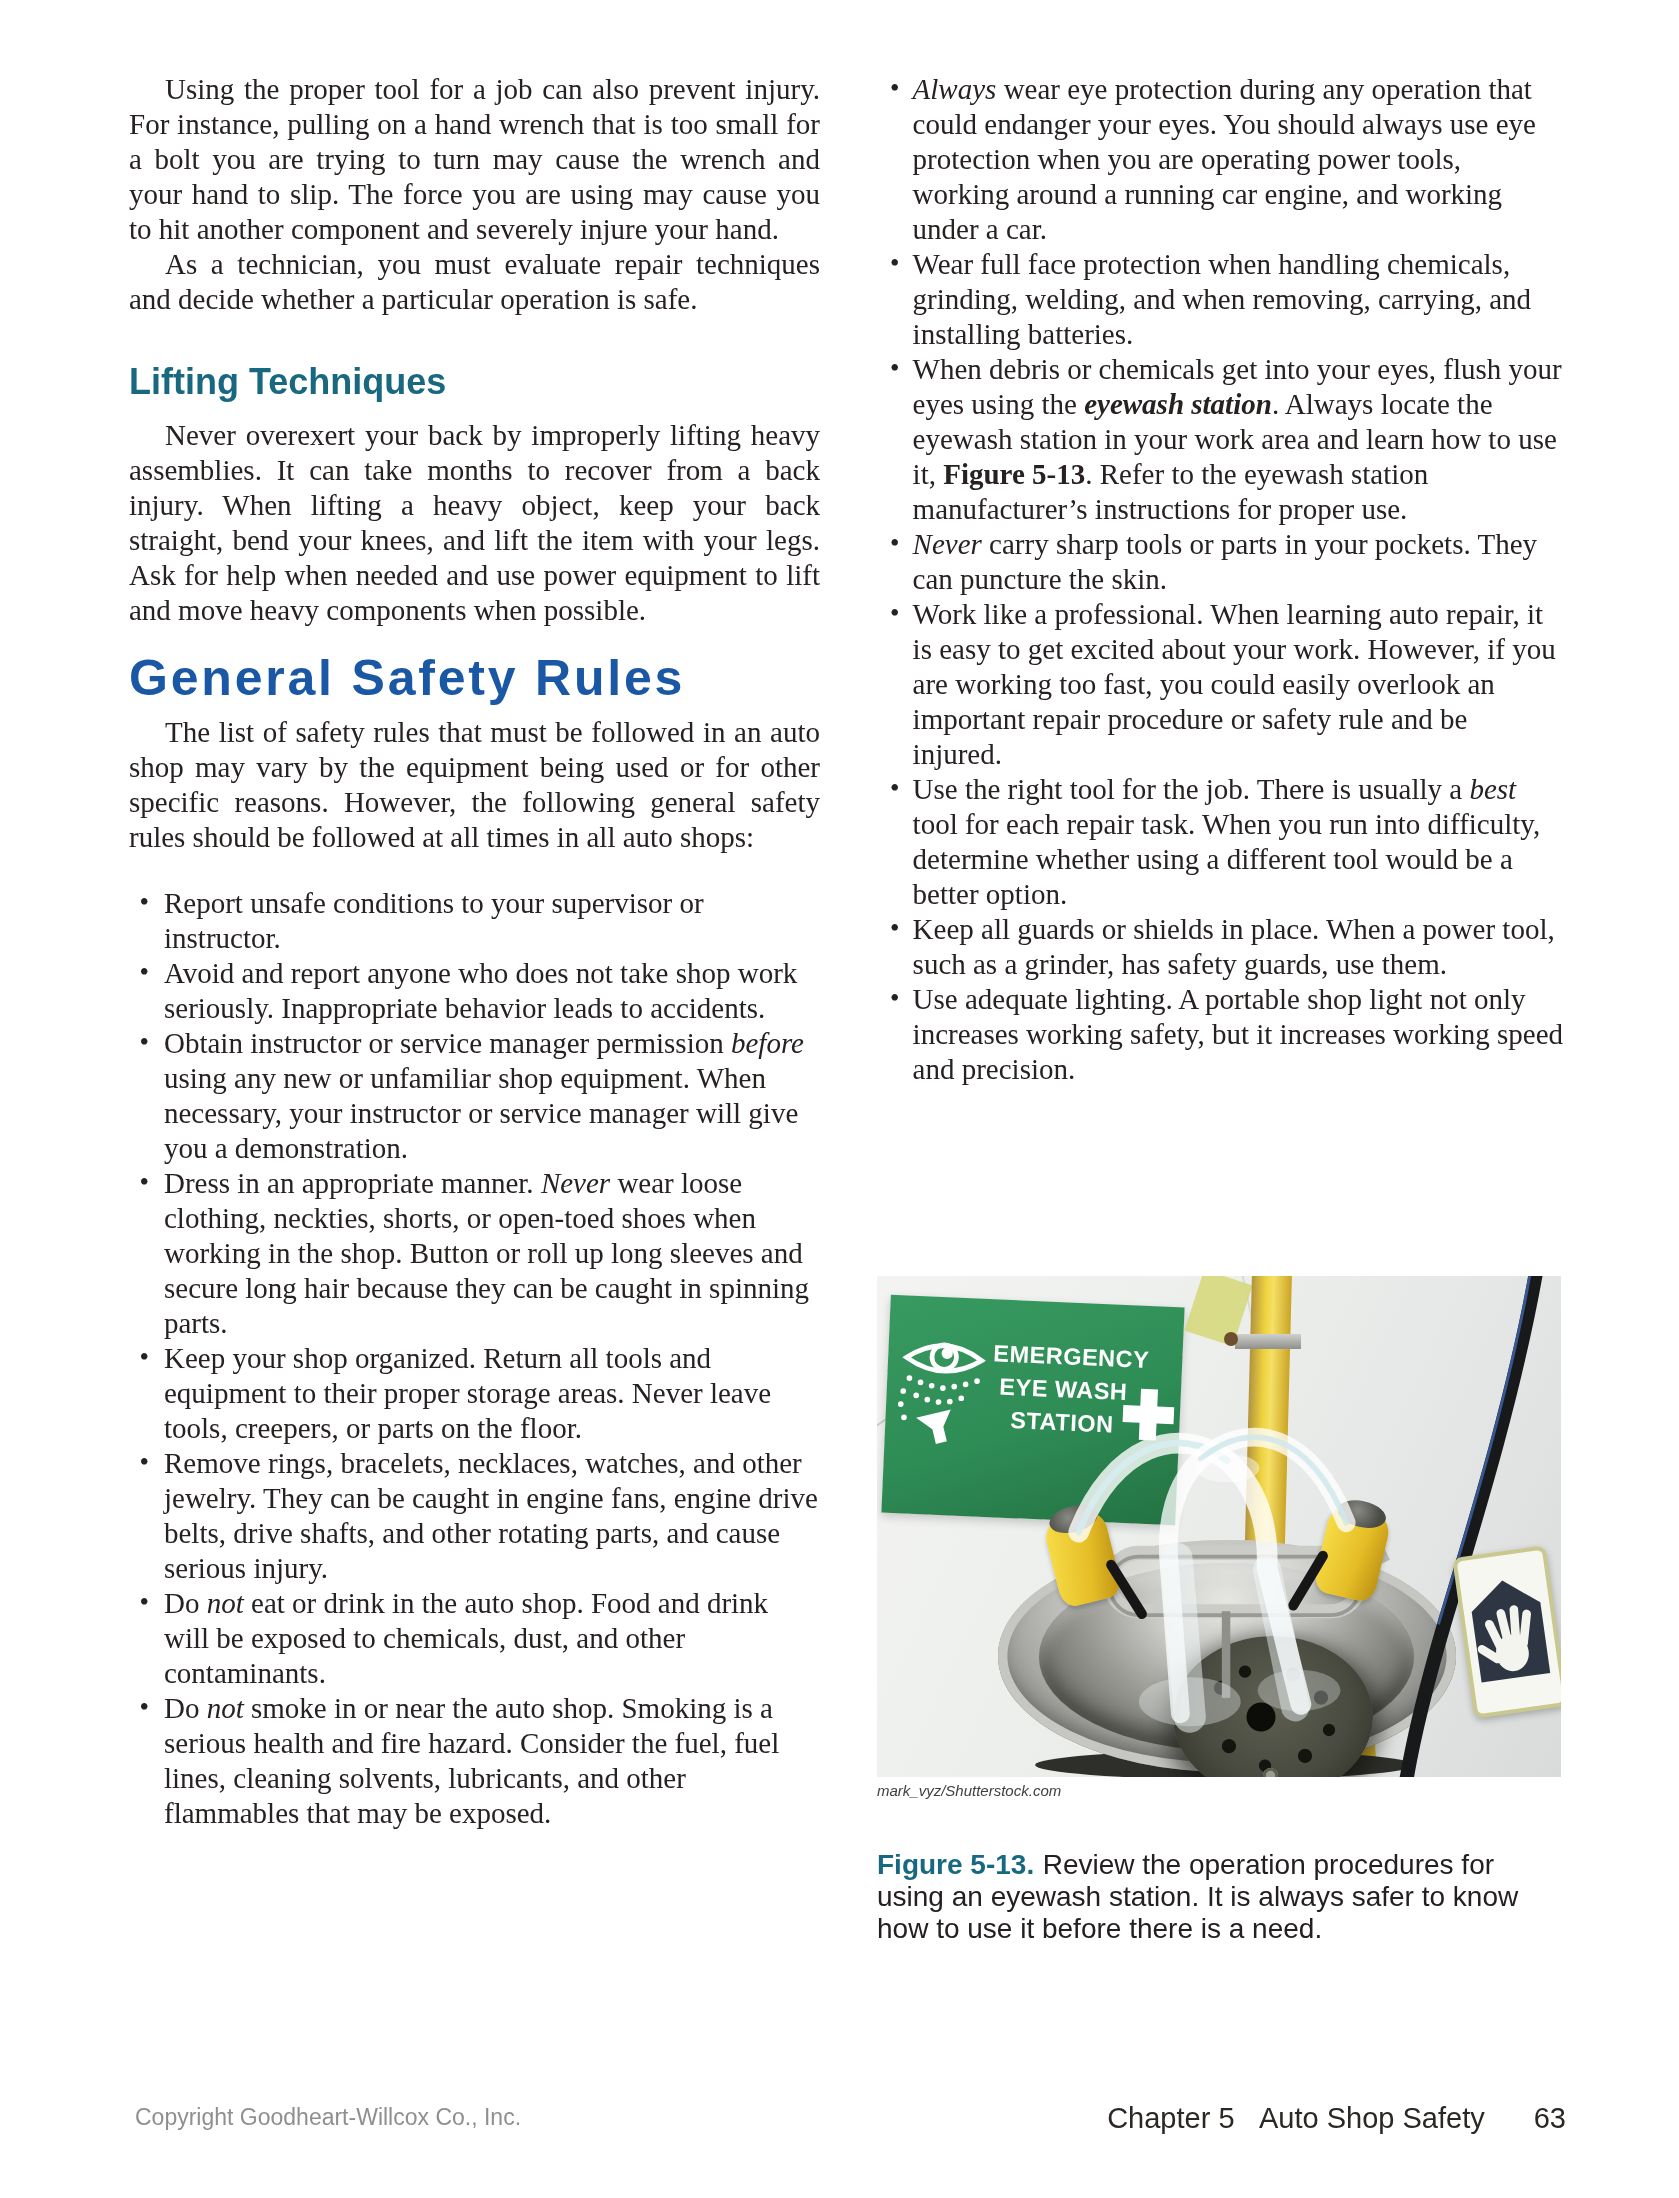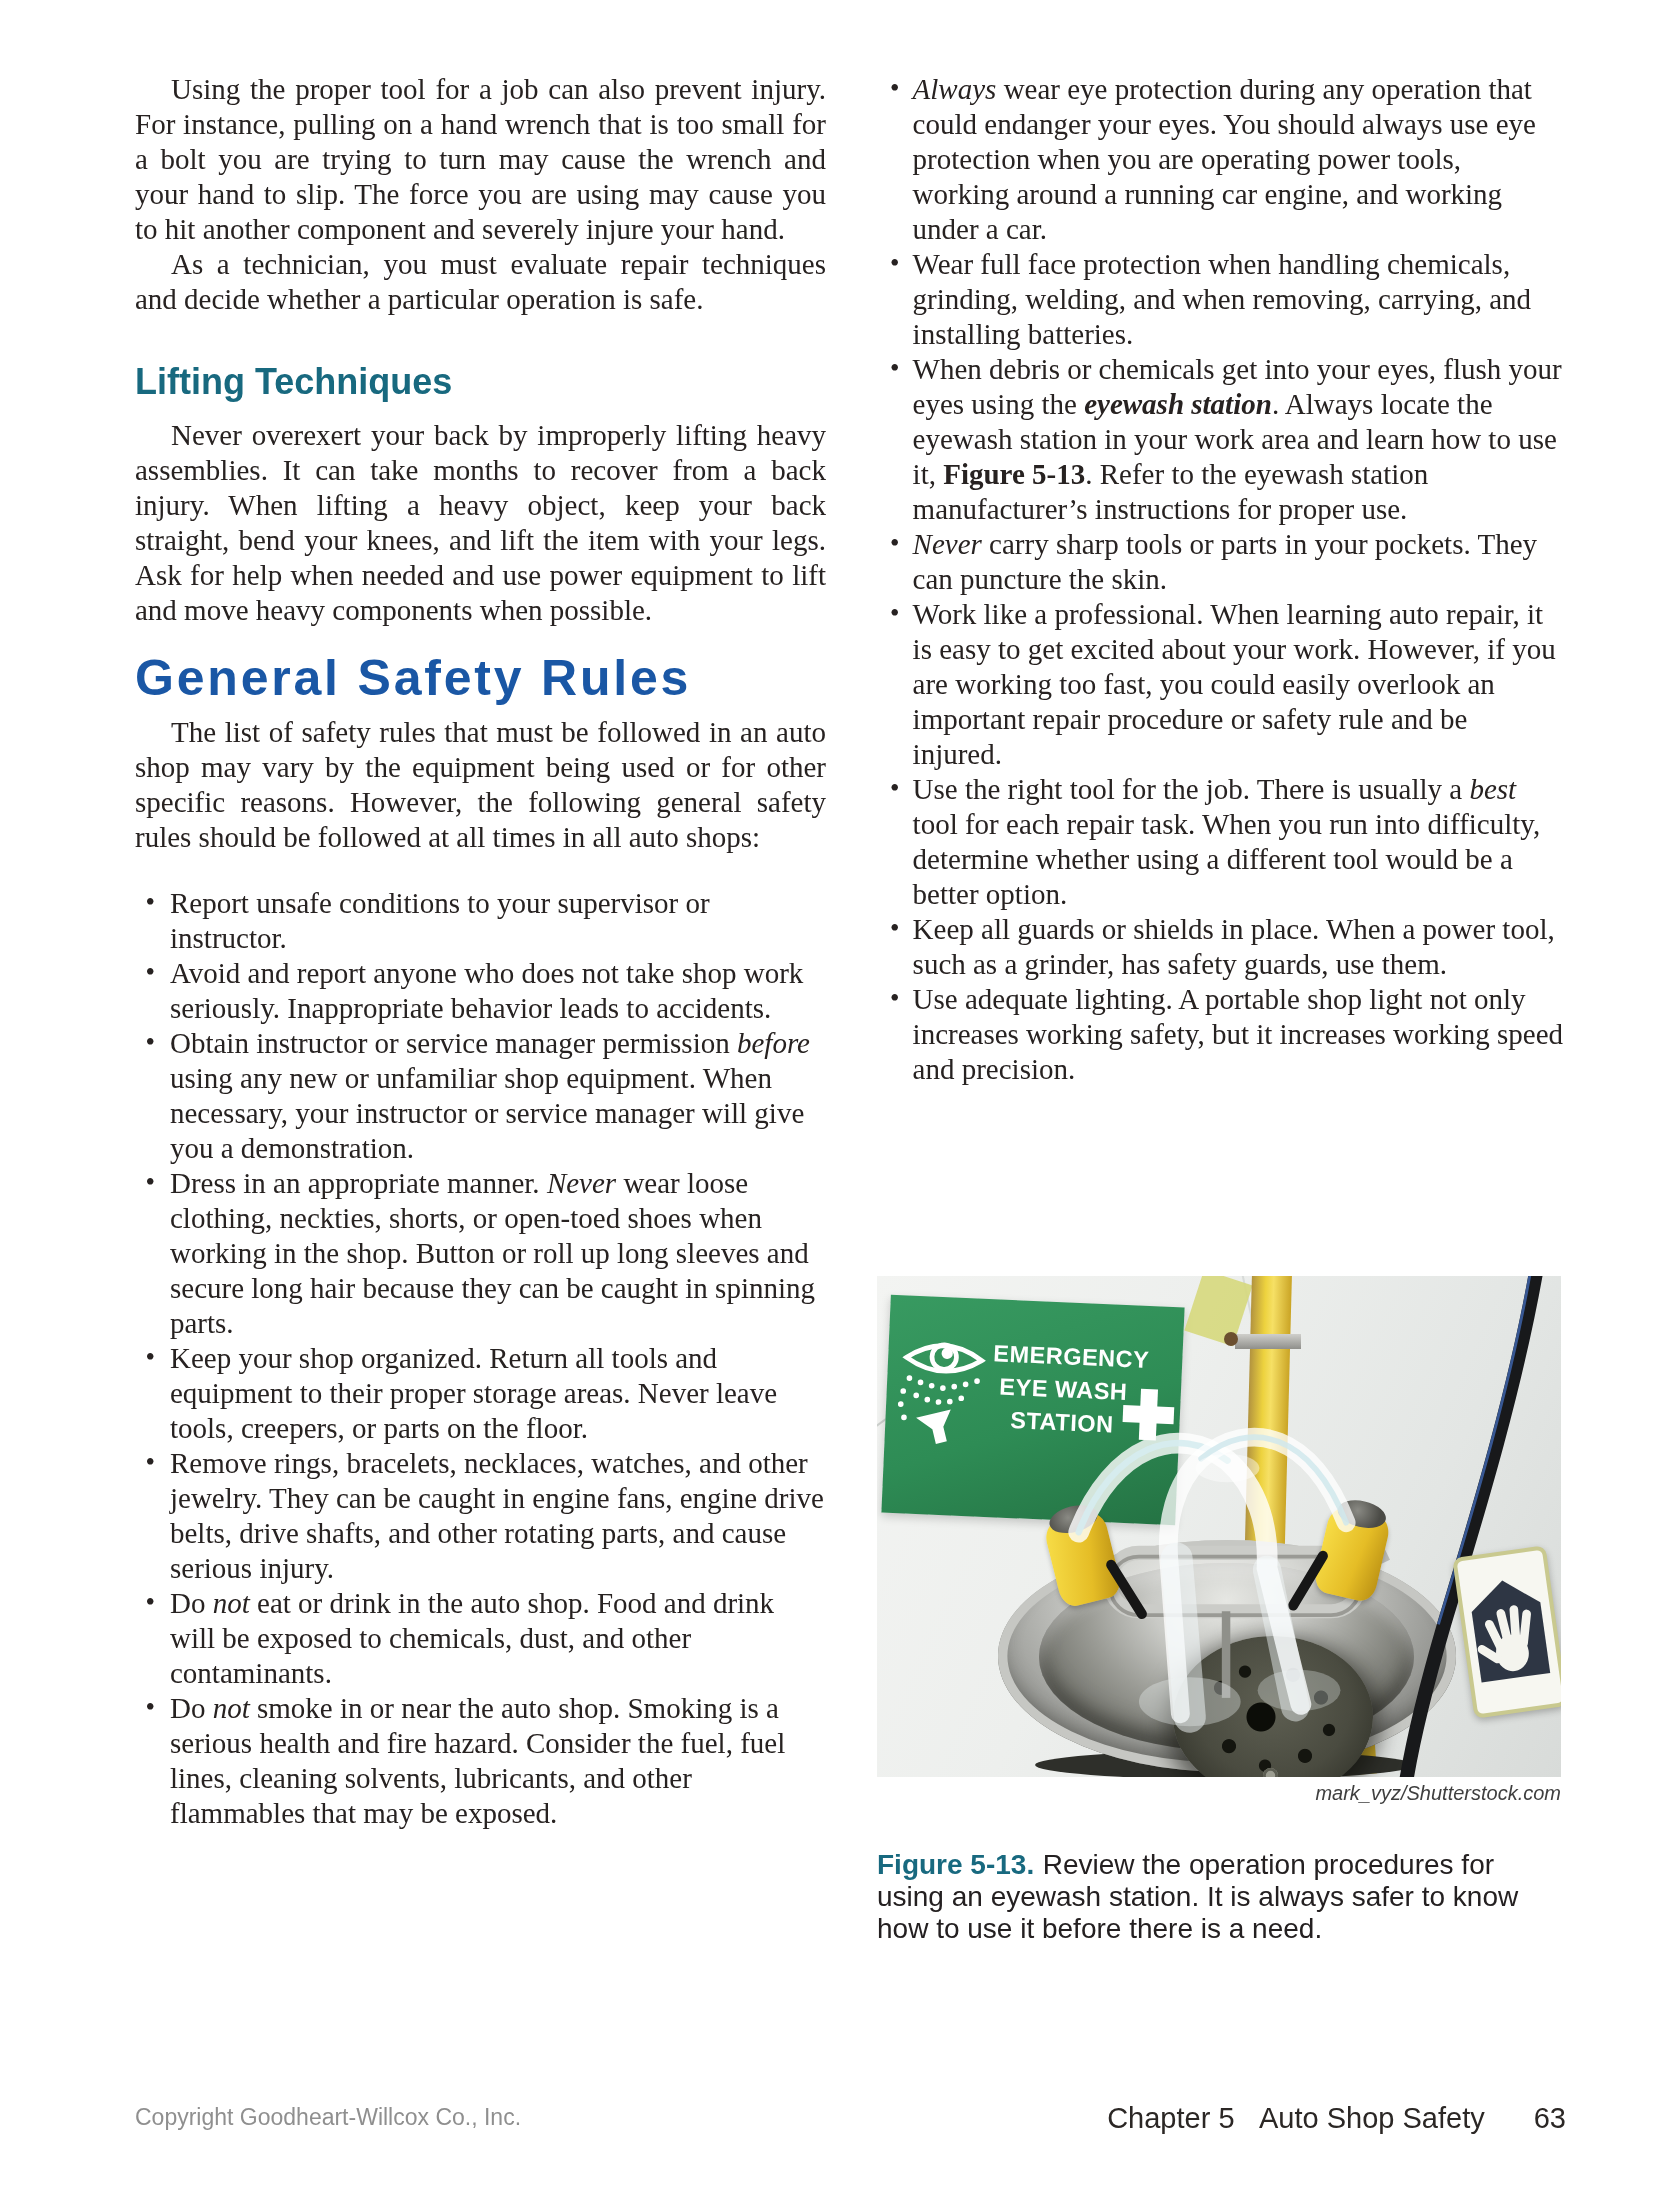--- a/index.html
+++ b/index.html
@@ -9,21 +9,21 @@
     --body-ink:#272221;
     --sign-green:#2e8c55;
     --pipe-yellow:#e9c832;
     --footer-gray:#8f8f8f;
   }
   .page{
     position:relative;width:1680px;height:2199px;background:#fff;overflow:hidden;
     font-family:"Liberation Serif","DejaVu Serif",serif;color:var(--body-ink);
   }
   .col{position:absolute;font-size:29px;line-height:35px;}
-  .col-left{left:135px;top:72px;width:691px;}
+  .col-left{left:129px;top:72px;width:691px;}
   .col-right{left:890px;top:72px;width:674px;}
   .col p{margin:0;text-indent:36px;text-align:justify;}
   h1.h-blue{
     font-family:"Liberation Sans","DejaVu Sans",sans-serif;font-weight:800;
     font-size:50px;line-height:55px;letter-spacing:2.8px;color:var(--heading-blue);
     margin:22.6px 0 9.4px 0;text-indent:0;
   }
   h2.h-teal{
     font-family:"Liberation Sans","DejaVu Sans",sans-serif;font-weight:700;
     font-size:36px;line-height:43px;color:var(--heading-teal);
@@ -113,23 +113,23 @@
 
   .hand-sign{
     position:absolute;left:586px;top:275px;width:94px;height:162px;transform:rotate(-8deg);
     background:#f7f7f1;border-radius:9.4px;box-shadow:0 2.8px 7.5px rgba(0,0,0,.25);
     border:4.7px solid #c9c98f;box-sizing:border-box;
   }
   .hand-sign svg{position:absolute;left:3.8px;top:13px;width:77px;height:122px;}
 
   
   .credit{
-    position:absolute;left:877px;top:1782px;width:684px;text-align:right;
+    position:absolute;left:877px;top:1782px;width:684px;text-align:left;
     font-family:"Liberation Sans","DejaVu Sans",sans-serif;font-style:italic;
-    font-size:20px;color:#3f3f3f;
+    font-size:15px;color:#3f3f3f;
   }
   .caption{
     position:absolute;left:877px;top:1821px;width:689px;
     font-family:"Liberation Sans","DejaVu Sans",sans-serif;
     font-size:28px;line-height:32px;color:#242021;
   }
   .caption .cap-label{color:var(--heading-teal);font-weight:bold;margin-right:8.5px;}
   .footer-left{
     position:absolute;left:135px;top:2104px;
     font-family:"Liberation Sans","DejaVu Sans",sans-serif;font-size:23px;color:var(--footer-gray);

